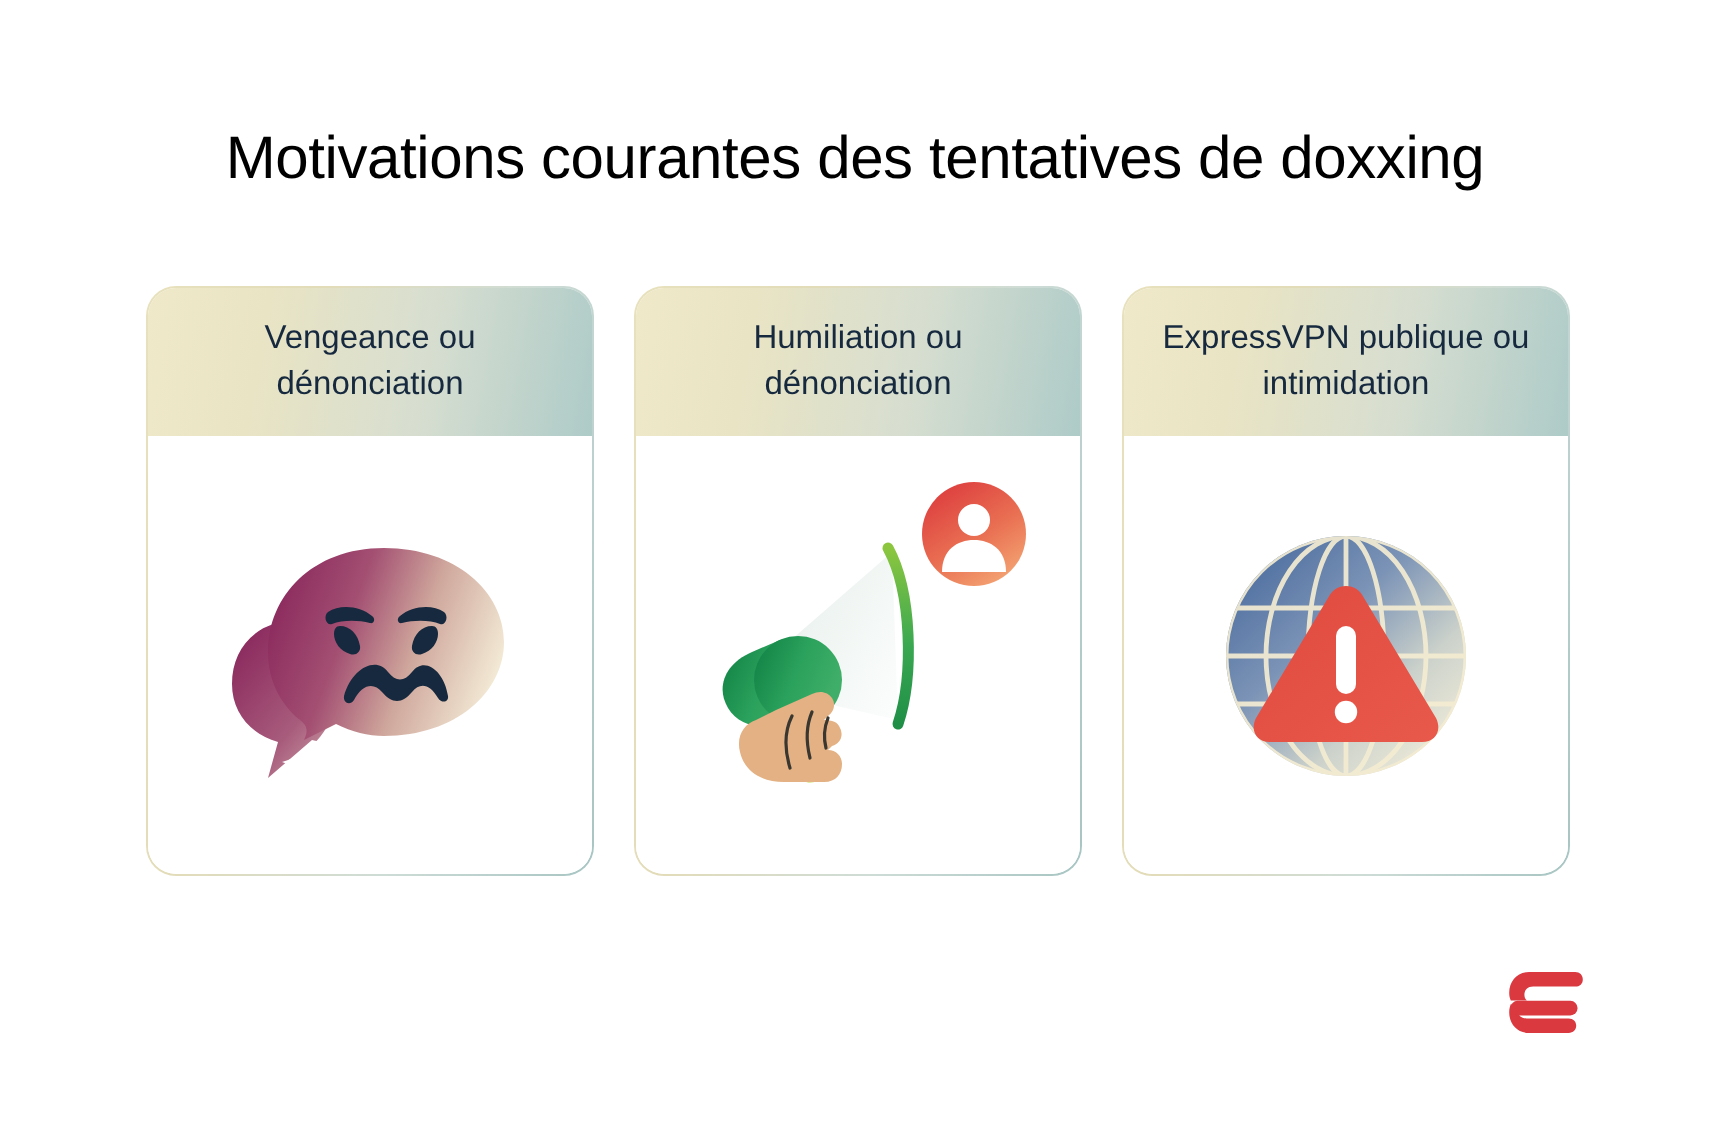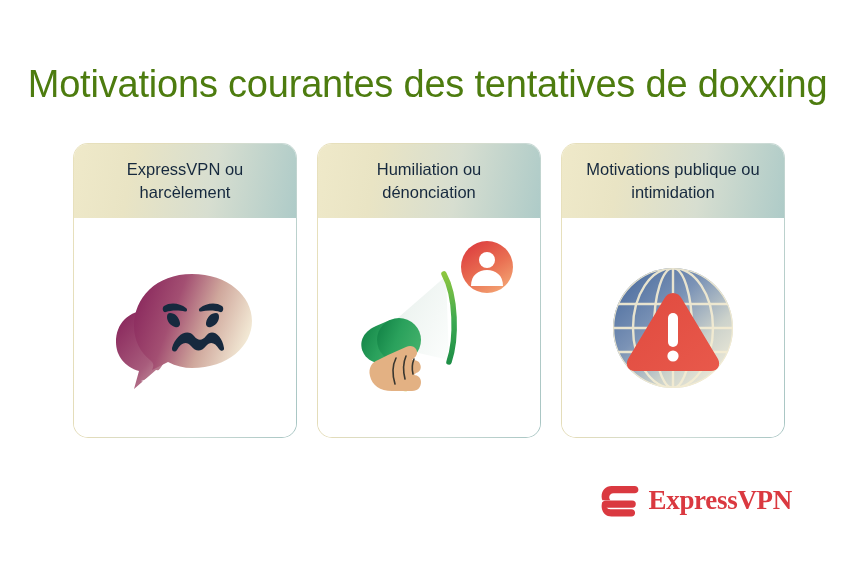--- a/index.html
+++ b/index.html
@@ -20,24 +20,24 @@
     inset: 0;
   }
 
   
   .page-title {
     position: absolute;
     top: 62px;
     left: 0;
     width: 855px;
     text-align: center;
-    font-size: 38px;
+    font-size: 30px;
     font-weight: 400;
     letter-spacing: -0.2px;
-    color: #4d7c0f;
+    color: #000000;
     line-height: 1.2;
   }
 
   
   .cards {
     position: absolute;
     top: 143px;
     left: 73px;
     width: 712px;
     height: 295px;
@@ -118,21 +118,21 @@
 
 <div class="infographic">
 
   <div class="page-title">Motivations courantes des tentatives de doxxing</div>
 
   <div class="cards">
 
     <div class="card-outer">
       <div class="card-inner">
         <div class="card-header">
-          <div class="card-header-text">ExpressVPN ou harcèlement</div>
+          <div class="card-header-text">Vengeance ou dénonciation</div>
         </div>
         <div class="card-body">
           <div class="icon-wrap">
             <svg width="146" height="132" viewBox="0 0 146 132" xmlns="http://www.w3.org/2000/svg">
               <defs>
                 <linearGradient id="bubbleGradBig" x1="0" y1="0.35" x2="1" y2="0.65">
                   <stop offset="0%" stop-color="#8b2a5e"></stop>
                   <stop offset="32%" stop-color="#a34f72"></stop>
                   <stop offset="62%" stop-color="#cfa79c"></stop>
                   <stop offset="100%" stop-color="#f5eed9"></stop>
@@ -245,21 +245,21 @@
             <circle cx="27" cy="20" r="8" fill="#ffffff"></circle>
             <path d="M11 46 C11 35 18.5 30 27 30 C35.5 30 43 35 43 46 Z" fill="#ffffff"></path>
           </svg>
         </div>
       </div>
     </div>
 
     <div class="card-outer">
       <div class="card-inner">
         <div class="card-header">
-          <div class="card-header-text">Motivations publique ou intimidation</div>
+          <div class="card-header-text">ExpressVPN publique ou intimidation</div>
         </div>
         <div class="card-body">
           <div class="icon-wrap">
             <svg width="134" height="134" viewBox="0 0 134 134" xmlns="http://www.w3.org/2000/svg">
               <defs>
                 <linearGradient id="globeGrad" x1="0.08" y1="0.05" x2="0.92" y2="0.95">
                   <stop offset="0%" stop-color="#4a6b9e"></stop>
                   <stop offset="38%" stop-color="#7b93b6"></stop>
                   <stop offset="70%" stop-color="#ccd2cb"></stop>
                   <stop offset="100%" stop-color="#f3eedb"></stop>
@@ -303,16 +303,15 @@
   <div class="brand">
     <svg width="38" height="34" viewBox="0 0 38 34" xmlns="http://www.w3.org/2000/svg">
       <g fill="#da3940">
         <path d="M10.5 3 C4.7 3 0.6 7.4 0.6 13.4 C0.6 14.9 0.9 16.2 1.4 17.3 L9.4 17.3 C8.6 16.6 8.2 15.6 8.2 14.3 C8.2 12.0 9.9 10.3 12.6 10.3 L33.6 10.3 C35.9 10.3 37.4 8.8 37.4 6.7 C37.4 4.6 35.9 3 33.6 3 Z"></path>
         <path d="M4.1 12.3 C4.1 14.4 5.6 16 7.9 16 L28.9 16 C31.6 16 33.3 17.7 33.3 20.0 C33.3 21.3 32.9 22.3 32.1 23.0 L20.3 23.0 C20.9 24.0 21.2 25.2 21.2 26.6 C21.2 27.8 21.0 28.9 20.6 29.8 L27.0 29.8 C32.8 29.8 36.9 25.4 36.9 19.4 C36.9 17.9 36.6 16.6 36.1 15.5 L12.5 15.5 Z" opacity="0"></path>
         <path d="M4.0 12.9 C4.0 15.0 5.5 16.6 7.8 16.6 L28.8 16.6 C31.5 16.6 33.2 18.3 33.2 20.6 C33.2 22.9 31.5 24.6 28.8 24.6 L7.8 24.6 C5.5 24.6 4.0 26.2 4.0 28.3 C4.0 30.4 5.5 32 7.8 32 L27.4 32 C33.2 32 37.3 27.6 37.3 21.6 C37.3 20.1 37.0 18.8 36.5 17.7 L28.5 17.7 C29.3 18.4 29.7 19.4 29.7 20.7 C29.7 22.0 28.5 23.0 26.8 23.0 L7.8 23.0 Z" opacity="0"></path>
         <path d="M1.6 18.6 C1.0 19.9 0.6 21.4 0.6 23.1 C0.6 29.1 4.7 33.5 10.5 33.5 L30.3 33.5 C32.6 33.5 34.1 31.9 34.1 29.8 C34.1 27.7 32.6 26.2 30.3 26.2 L9.3 26.2 C6.6 26.2 4.9 24.5 4.9 22.2 C4.9 20.9 5.3 19.9 6.1 19.2 L1.6 19.2 Z"></path>
         <rect x="1.2" y="17.4" width="33.6" height="7.3" rx="3.65"></rect>
       </g>
     </svg>
-    <span class="brand-wordmark">ExpressVPN</span>
   </div>
 
 </div>
 
 </body></html>

